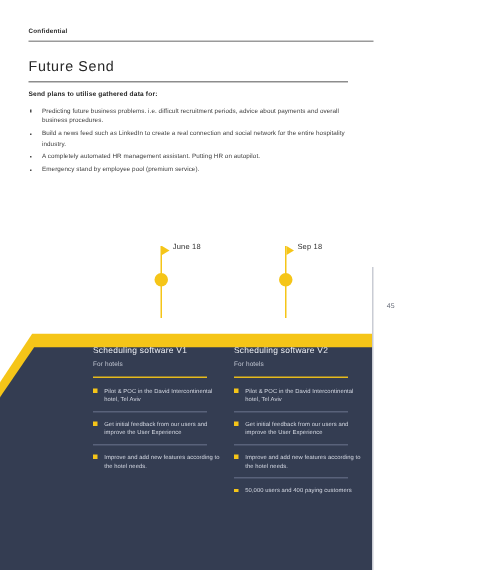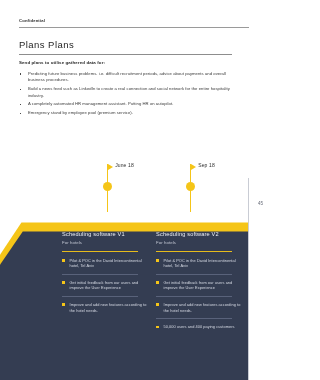--- a/index.html
+++ b/index.html
@@ -154,21 +154,21 @@
     font-size: 4.6px; color: #666b78;
   }
 </style>
 </head>
 <body>
 
 <div class="slide">
 
   <div class="confidential">Confidential</div>
   <div class="rule-top"></div>
-  <div class="page-title">Plans Plans</div>
+  <div class="page-title">Future Send</div>
   <div class="rule-mid"></div>
 
   <div class="intro">Send plans to utilise gathered data for:</div>
 
   <div class="bullets">
     <div class="bullet">
       <span class="dot"></span>
       <span>Predicting future business problems. i.e. difficult recruitment periods, advice about payments and overall business procedures.</span>
     </div>
     <div class="bullet">

